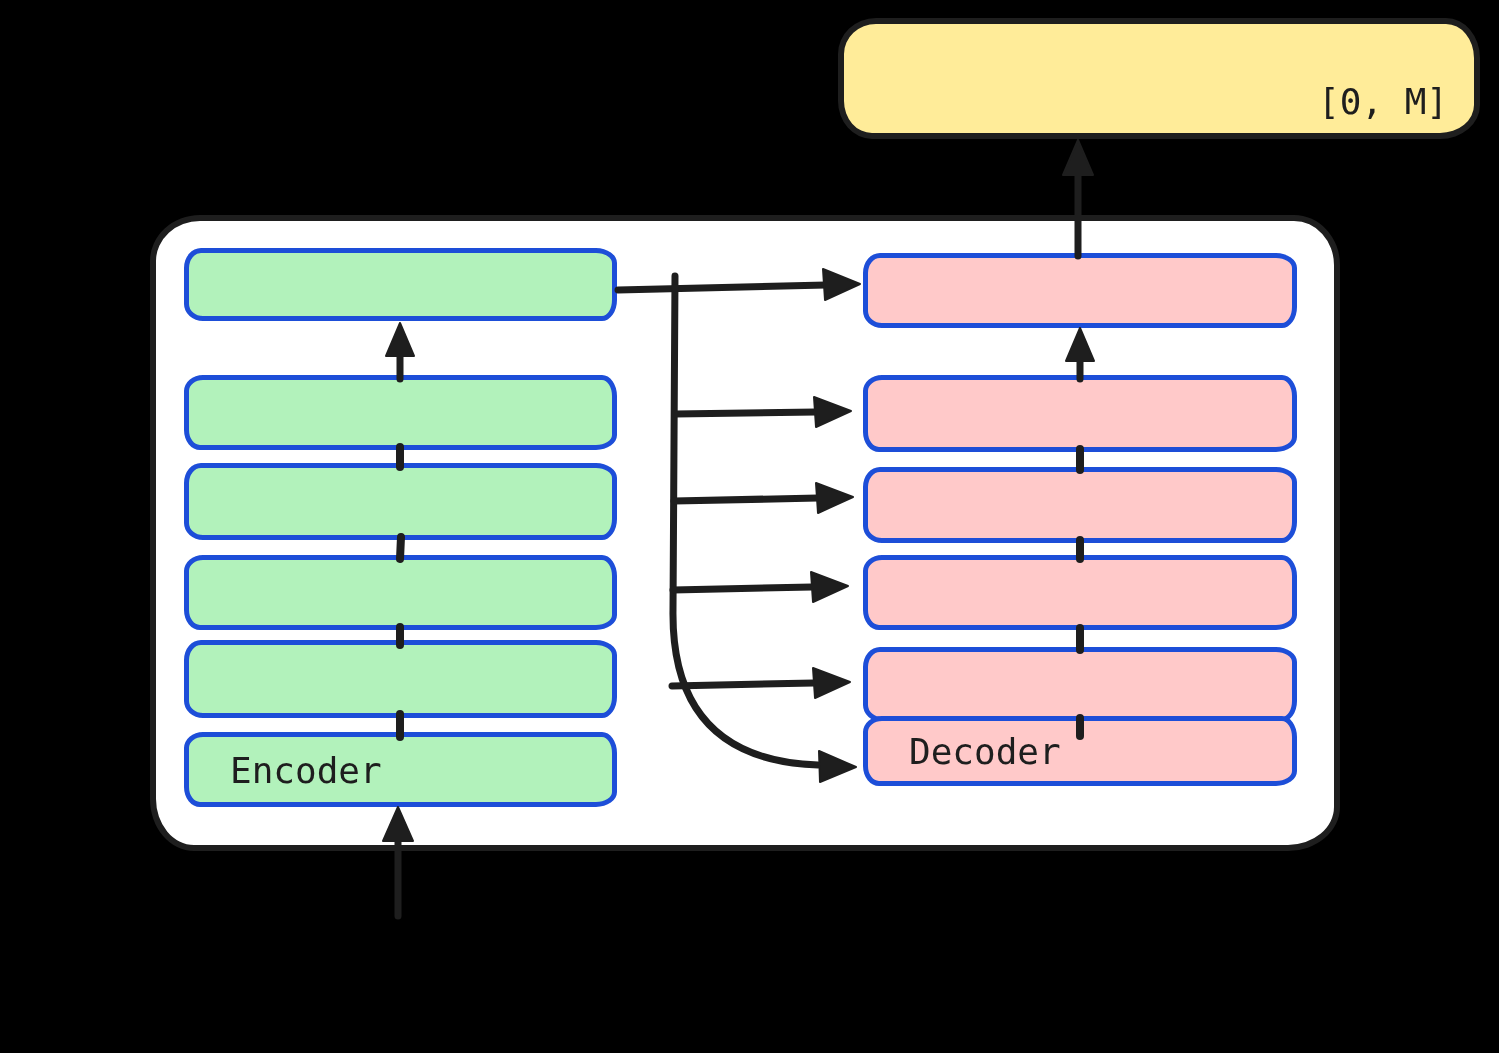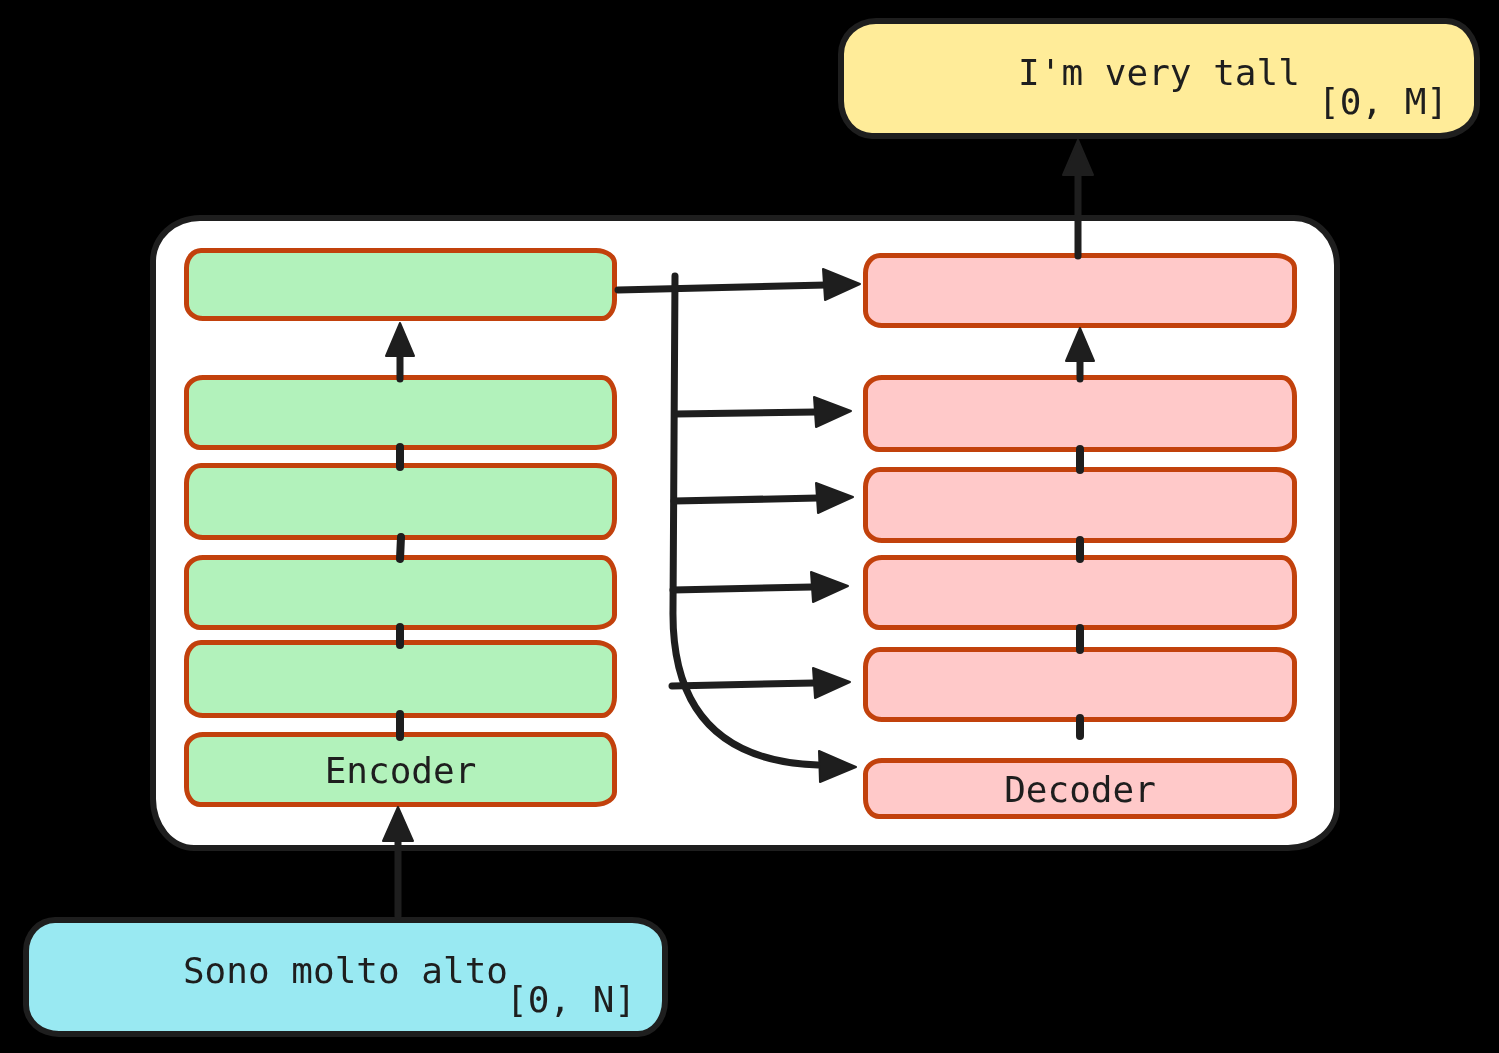--- a/index.html
+++ b/index.html
@@ -23,25 +23,25 @@
     left: 150px; top: 215px; width: 1190px; height: 636px;
     background: #ffffff;
     border: 6px solid #1e1e1e;
     border-radius: 50px 46px 52px 44px / 46px 50px 44px 52px;
   }
 
   
   .layer {
     box-sizing: border-box;
     position: absolute;
-    border: 5px solid #c2410c;
+    border: 5px solid #1d4ed8;
     border-radius: 17px 21px 15px 19px / 20px 15px 21px 17px;
     display: flex;
     align-items: center;
-    justify-content: center;
+    padding-left: 41px;
   }
   .layer.green { background: #b2f2bb; left: 184px; width: 433px; }
   .layer.pink  { background: #ffc9c9; left: 863px; width: 434px; }
   .layer:nth-child(even) { border-radius: 19px 15px 21px 16px / 16px 21px 15px 20px; }
 
   .layer-label {
     font-size: 36px;
     line-height: 1;
     padding-top: 2px;
   }
@@ -86,21 +86,20 @@
   }
   .wire.thin { stroke-width: 8; }
   .head { fill: #1e1e1e; stroke: #1e1e1e; stroke-width: 2; stroke-linejoin: round; }
 </style>
 </head>
 <body>
 
 <div id="stage">
 
   <div class="abs sentence-box output-box">
-    <span class="sentence">I'm very tall</span>
     <span class="index-range">[0, M]</span>
   </div>
 
   <div class="abs main-frame"></div>
 
   <div>
     <div class="layer green" style="top:248px;height:73px;"></div>
     <div class="layer green" style="top:375px;height:75px;"></div>
     <div class="layer green" style="top:463px;height:77px;"></div>
     <div class="layer green" style="top:555px;height:75px;"></div>
@@ -109,29 +108,25 @@
       <span class="layer-label">Encoder</span>
     </div>
   </div>
 
   <div>
     <div class="layer pink" style="top:253px;height:75px;"></div>
     <div class="layer pink" style="top:375px;height:77px;"></div>
     <div class="layer pink" style="top:467px;height:76px;"></div>
     <div class="layer pink" style="top:555px;height:75px;"></div>
     <div class="layer pink" style="top:647px;height:75px;"></div>
-    <div class="layer pink" style="top:758px;height:61px;">
+    <div class="layer pink" style="top:716px;height:70px;">
       <span class="layer-label">Decoder</span>
     </div>
   </div>
 
-  <div class="abs sentence-box input-box">
-    <span class="sentence">Sono molto alto</span>
-    <span class="index-range">[0, N]</span>
-  </div>
 
   <svg class="wires" width="1499" height="1053" viewBox="0 0 1499 1053">
 
     <g>
       <path class="wire" d="M 398 916 L 398 838"></path>
       <path class="head" d="M 398 807 L 383 841 L 413 841 Z"></path>
     </g>
 
     <path class="wire thin" d="M 400 714 L 400 737"></path>
     <path class="wire thin" d="M 400 627 L 400 645"></path>

